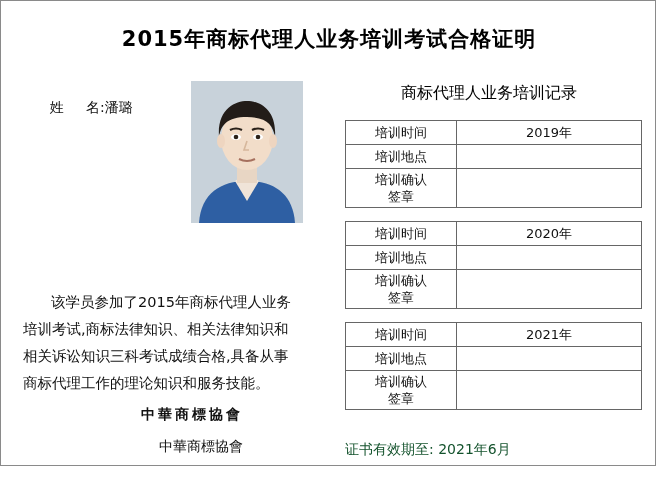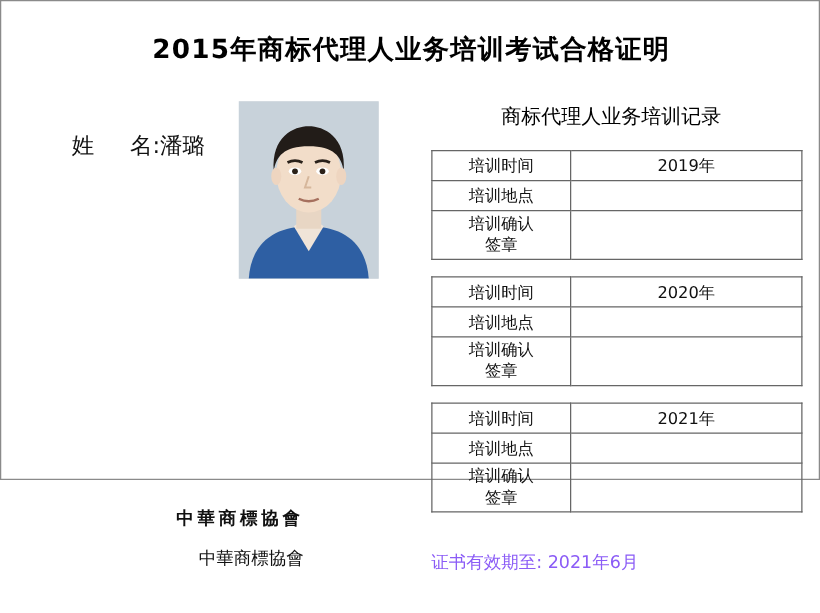--- a/index.html
+++ b/index.html
@@ -10,21 +10,21 @@
     width: 656px;
     height: 490px;
     background: #ffffff;
     font-family: "DejaVu Sans", "Liberation Sans", sans-serif;
     color: #111111;
     overflow: hidden;
   }
   .page {
     position: relative;
     width: 656px;
-    height: 384px;
+    height: 466px;
     box-sizing: border-box;
     border: 1px solid #8a8a8a;
     background: #ffffff;
   }
   .title {
     position: absolute;
     top: 24px;
     left: 0;
     width: 656px;
     text-align: center;
@@ -35,21 +35,21 @@
   }
 
   
   .left {
     position: absolute;
     top: 82px;
     left: 22px;
     width: 300px;
   }
   .field {
-    font-size: 18px;
+    font-size: 14px;
     color: #111111;
     margin-bottom: 30px;
     white-space: pre;
   }
   .field .label {
     letter-spacing: 0px;
   }
   .field-cert {
     font-size: 14.5px;
     margin-top: 8px;
@@ -133,21 +133,21 @@
     height: 38px;
     padding: 0 2px;
   }
   td.k.two span { display: block; }
 
   .validity {
     position: absolute;
     top: 440px;
     left: 344px;
     font-size: 14px;
-    color: #8b5cf6;
+    color: #14532d;
     white-space: nowrap;
   }
 </style>
 </head>
 <body>
 
 <div class="page">
 
   <div class="title">2015年商标代理人业务培训考试合格证明</div>
 
@@ -179,20 +179,26 @@
       <circle cx="67" cy="56" r="2.3" fill="#2b2118"></circle>
 
       <path d="M39 49 Q45 46 51 49" stroke="#2a211a" stroke-width="2.2" fill="none"></path>
       <path d="M61 49 Q67 46 73 49" stroke="#2a211a" stroke-width="2.2" fill="none"></path>
 
       <path d="M56 60 L53 69 L58 69" stroke="#d6b79c" stroke-width="1.6" fill="none"></path>
       <path d="M48 78 Q56 82 64 78" stroke="#a6705e" stroke-width="2" fill="none"></path>
     </svg>
   </div>
 
+  <div class="paragraph">
+    <span class="indent"></span><span>该学员参加了2015年商标代理人业务</span><br>
+    <span>培训考试,商标法律知识、相关法律知识和</span><br>
+    <span>相关诉讼知识三科考试成绩合格,具备从事</span><br>
+    <span>商标代理工作的理论知识和服务技能。</span>
+  </div>
 
   <div class="stamp">中華商標協會</div>
   <div class="stamp-sub">中華商標協會</div>
 
   <div class="right">
     <div class="right-title">商标代理人业务培训记录</div>
 
     <table class="rec">
       <tbody>
           <tr>

